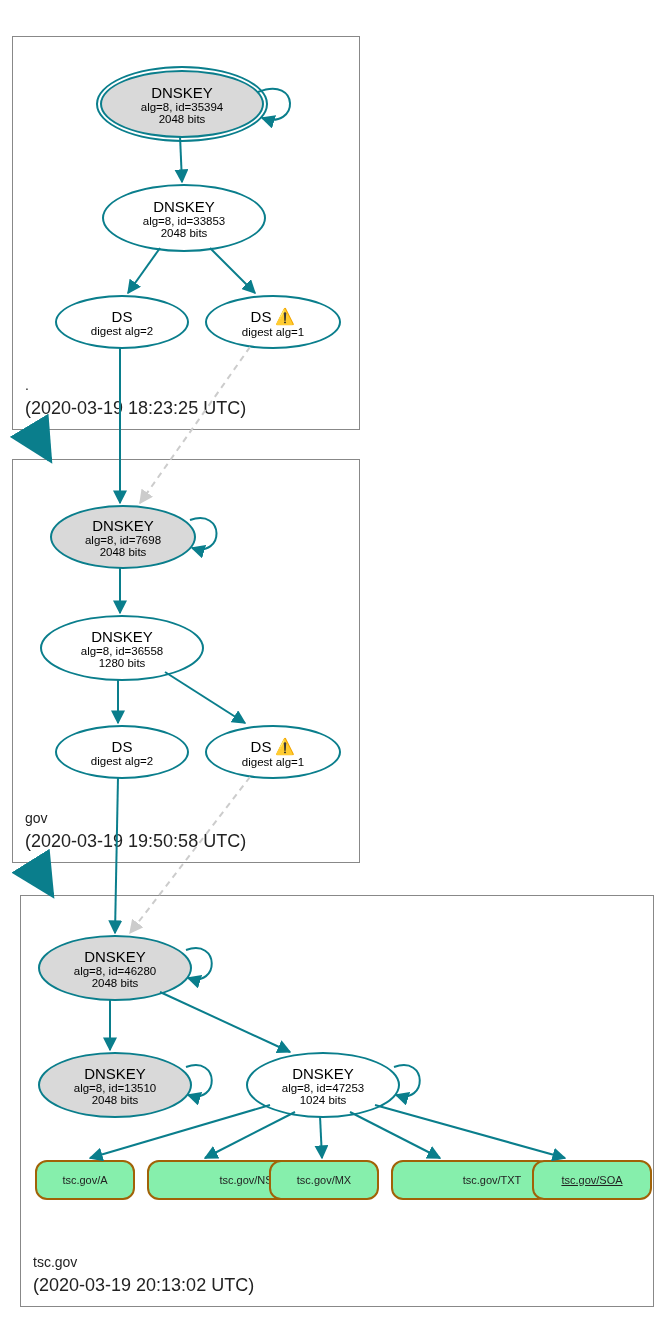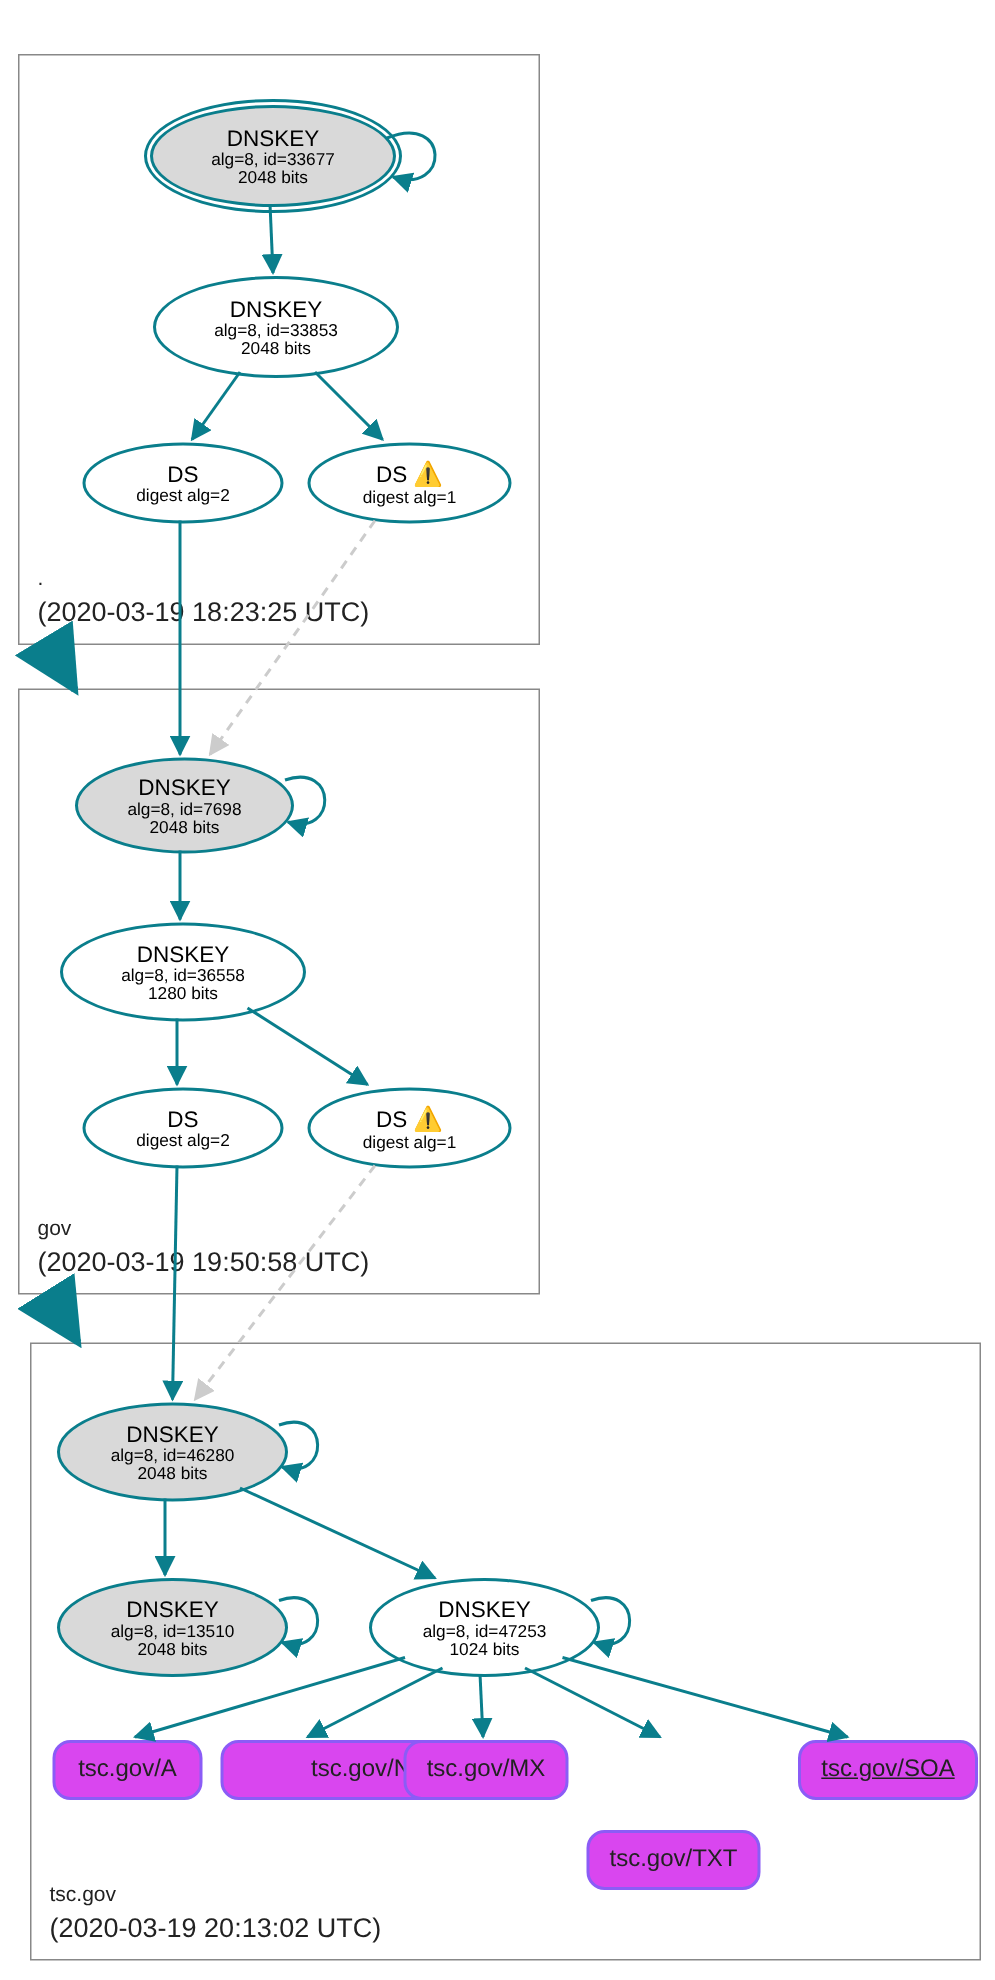--- a/index.html
+++ b/index.html
@@ -45,25 +45,25 @@
     content: "";
     position: absolute;
     top: -6px; left: -6px; right: -6px; bottom: -6px;
     border: 2px solid #0a7e8c;
     border-radius: 50%;
   }
   .node .title { font-size: 15px; }
   .node .sub { font-size: 11.5px; }
   .rrset {
     position: absolute;
-    border: 2px solid #8b5cf6;
+    border: 2px solid #a16207;
     border-radius: 12px;
-    background: #d946ef;
+    background: #86efac;
     text-align: center;
-    font-size: 16px;
+    font-size: 11px;
     color: #222;
     display:flex;align-items:center;justify-content:center;
     height: 36px;
   }
   .warn {
     font-size: 16px;
     margin-left: 4px;
   }
   svg.edges {
     position: absolute;
@@ -90,21 +90,21 @@
 
 <div class="zone" style="left:20px;top:895px;width:632px;height:410px;">
   <div class="zone-label">
     <div>tsc.gov</div>
     <div class="ts">(2020-03-19 20:13:02 UTC)</div>
   </div>
 </div>
 
 <div class="node filled double" style="left:100px;top:70px;width:160px;height:64px;">
   <div class="title">DNSKEY</div>
-  <div class="sub">alg=8, id=33677</div>
+  <div class="sub">alg=8, id=35394</div>
   <div class="sub">2048 bits</div>
 </div>
 
 <div class="node" style="left:102px;top:184px;width:160px;height:64px;">
   <div class="title">DNSKEY</div>
   <div class="sub">alg=8, id=33853</div>
   <div class="sub">2048 bits</div>
 </div>
 
 <div class="node" style="left:55px;top:295px;width:130px;height:50px;">
@@ -159,21 +159,21 @@
 
 <div class="node" style="left:246px;top:1052px;width:150px;height:62px;">
   <div class="title">DNSKEY</div>
   <div class="sub">alg=8, id=47253</div>
   <div class="sub">1024 bits</div>
 </div>
 
 <div class="rrset" style="left:35px; top:1160px;width:96px;">tsc.gov/A</div>
 <div class="rrset" style="left:147px;top:1160px;width:106px;padding-left:44px;">tsc.gov/NS</div>
 <div class="rrset" style="left:269px;top:1160px;width:106px;text-align:right;">tsc.gov/MX</div>
-<div class="rrset" style="left:391px;top:1220px;width:112px;">tsc.gov/TXT</div>
+<div class="rrset" style="left:391px;top:1160px;width:112px;padding-left:43px;">tsc.gov/TXT</div>
 <div class="rrset" style="left:532px;top:1160px;width:116px;text-decoration:underline;">tsc.gov/SOA</div>
 
 <svg class="edges" width="663" height="1320">
   <defs>
     <marker id="ah" viewBox="0 0 10 10" refX="9" refY="5" markerWidth="7" markerHeight="7" orient="auto">
       <path d="M0,0 L10,5 L0,10 z" fill="#0a7e8c"></path>
     </marker>
     <marker id="ahg" viewBox="0 0 10 10" refX="9" refY="5" markerWidth="7" markerHeight="7" orient="auto">
       <path d="M0,0 L10,5 L0,10 z" fill="#ccc"></path>
     </marker>

